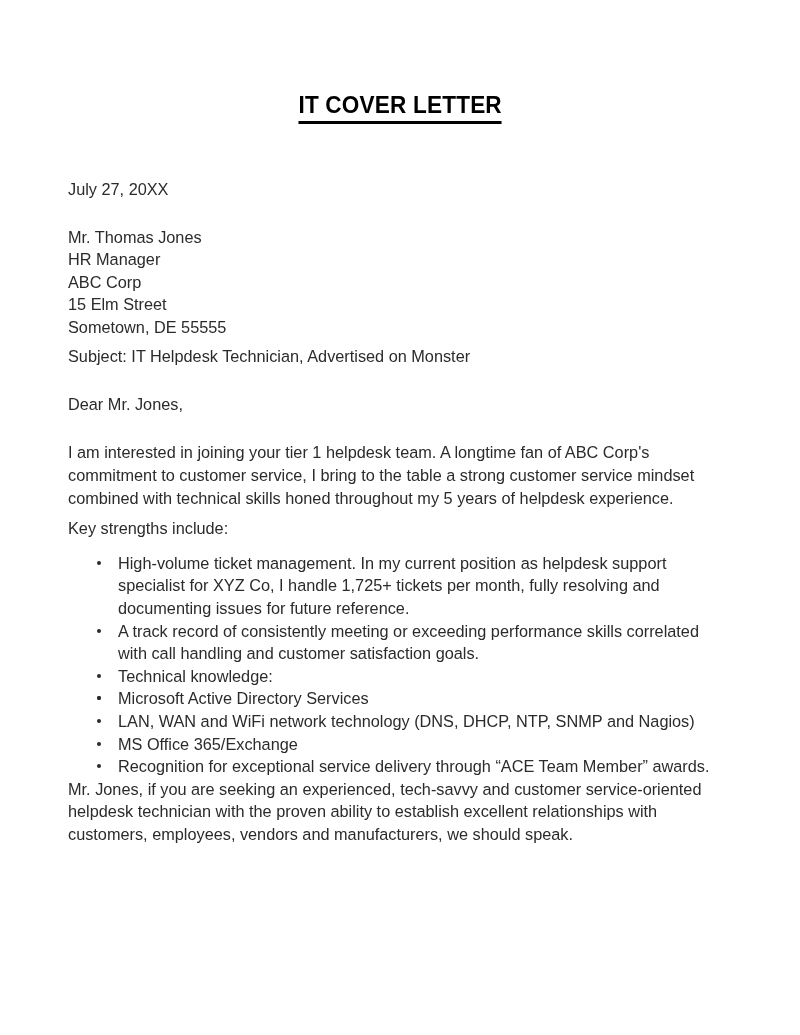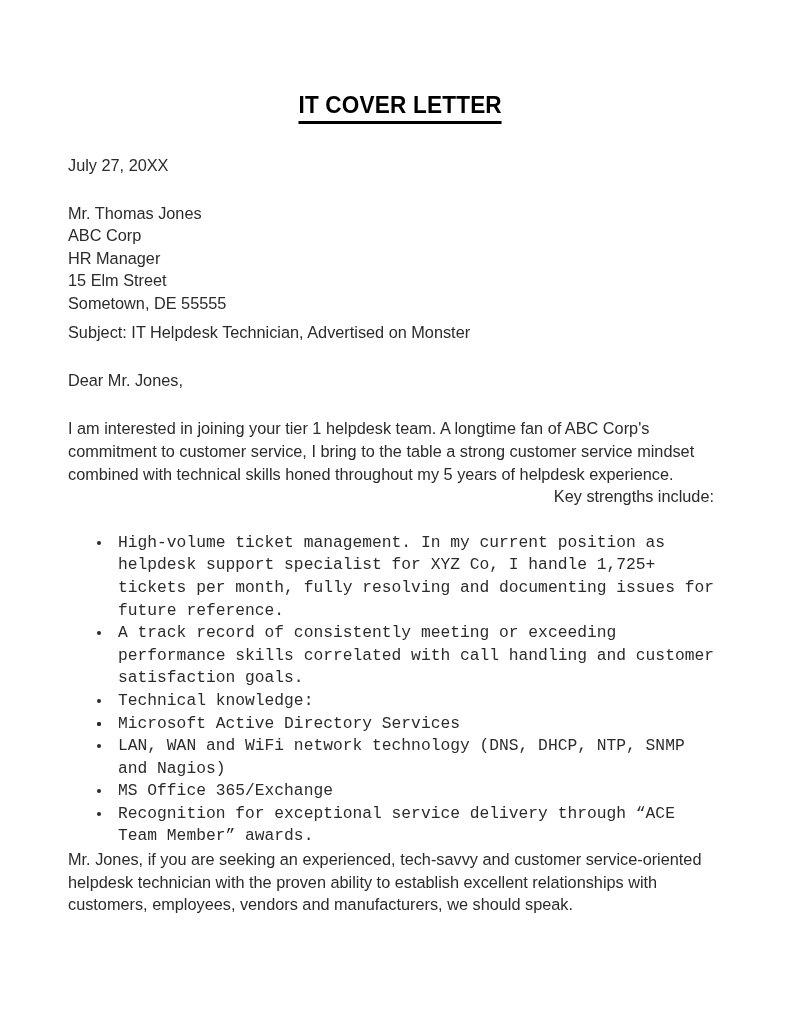--- a/index.html
+++ b/index.html
@@ -47,21 +47,21 @@
   
   .letter {
     padding-left: 68px;
     padding-right: 86px;
     font-size: 16.3px;
     line-height: 22.5px;
     color: #2b2b2b;
   }
 
   .date-line {
-    margin-top: 30px;
+    margin-top: 54px;
   }
 
   .recipient {
     margin-top: 25px;
   }
   .recipient div {
     line-height: 22.5px;
   }
 
   .subject-line {
@@ -71,31 +71,29 @@
   .salutation {
     margin-top: 25px;
   }
 
   .intro-para {
     margin-top: 26px;
     line-height: 22.6px;
   }
 
   .key-strengths {
-    margin-top: 0px;
+    margin-top: 8px;
     line-height: 22.6px;
-    text-align: right;
   }
 
   
   .bullets {
-    margin: 24px 0 0 0;
+    margin: 12px 0 0 0;
     padding: 0;
     list-style: none;
-    font-family: Liberation Mono, monospace;
   }
   .bullets li {
     position: relative;
     padding-left: 50px;
     margin-bottom: 0px;
     line-height: 22.6px;
   }
   .bullets li .bullet-dot {
     position: absolute;
     left: 29px;
@@ -119,22 +117,22 @@
   <div class="title-block">
     <span class="doc-title">IT COVER LETTER</span>
   </div>
 
   <div class="letter">
 
     <div class="date-line">July 27, 20XX</div>
 
     <div class="recipient">
       <div>Mr. Thomas Jones</div>
+      <div>HR Manager</div>
       <div>ABC Corp</div>
-      <div>HR Manager</div>
       <div>15 Elm Street</div>
       <div>Sometown, DE 55555</div>
     </div>
 
     <div class="subject-line">Subject: IT Helpdesk Technician, Advertised on Monster</div>
 
     <div class="salutation">Dear Mr. Jones,</div>
 
     <div class="intro-para">I am interested in joining your tier 1 helpdesk team. A longtime fan of ABC Corp's commitment to customer service, I bring to the table a strong customer service mindset combined with technical skills honed throughout my 5 years of helpdesk experience.</div>
 

